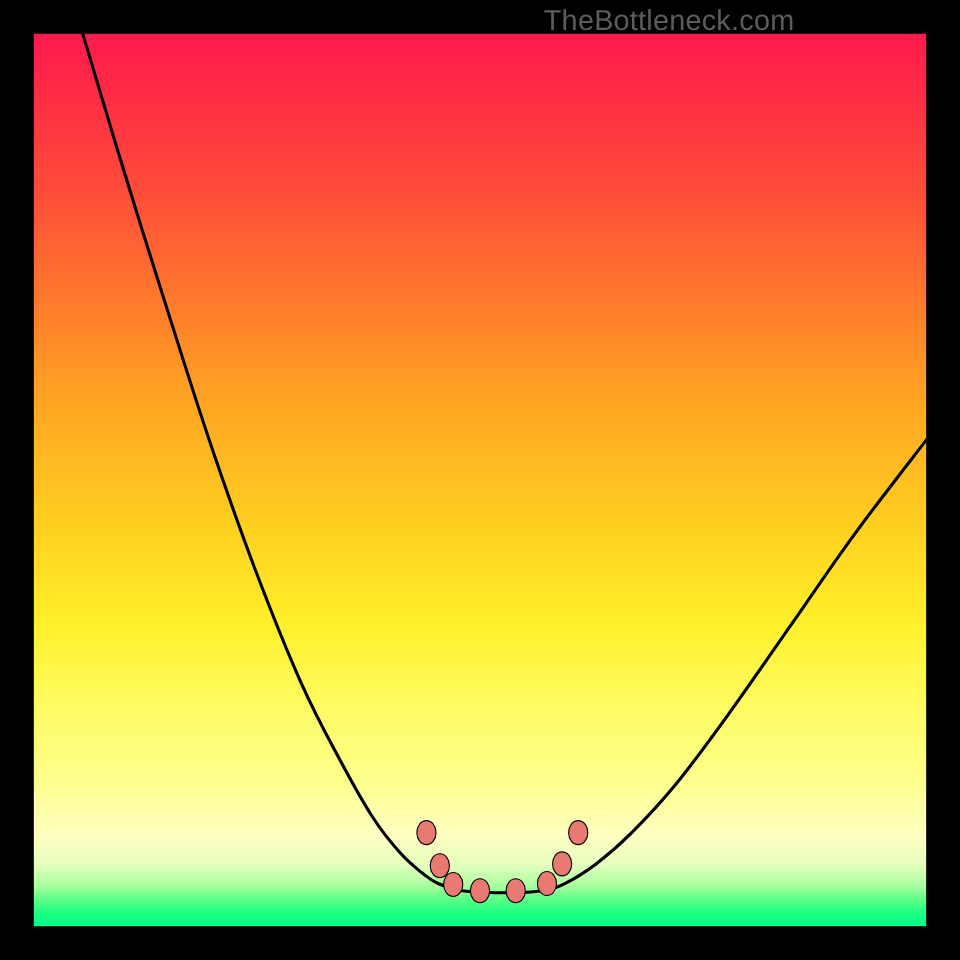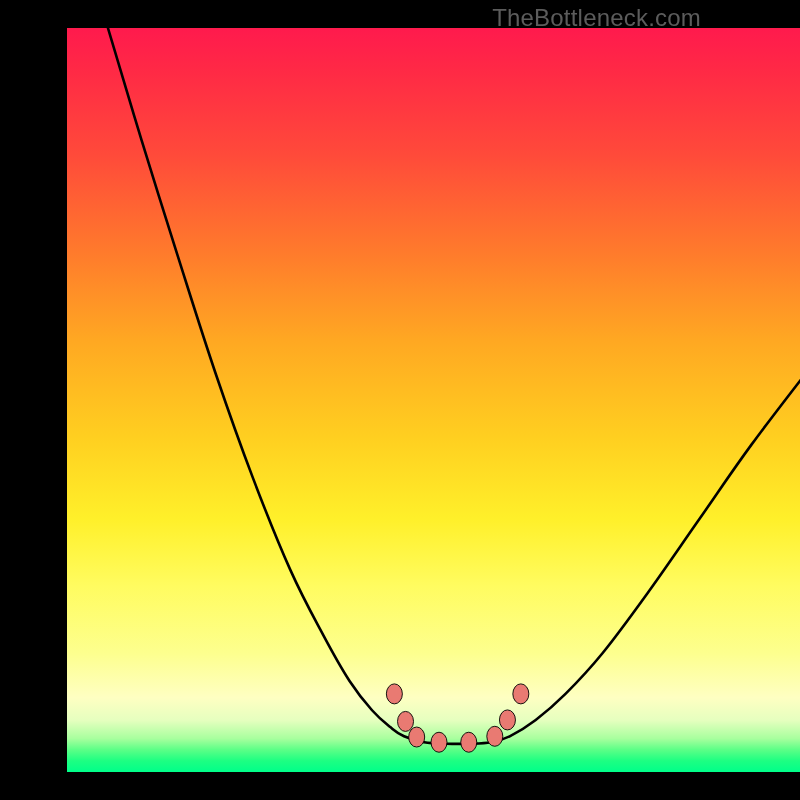--- a/index.html
+++ b/index.html
@@ -11,21 +11,20 @@
     position: relative;
     font-family: Arial, Helvetica, sans-serif;
   }
   .frame {
     position: absolute;
     top: 0;
     left: 0;
     width: 672px;
     height: 800px;
     background: #000;
-    margin-left: 39px;
   }
   .plot-area {
     position: absolute;
     top: 28px;
     left: 28px;
     width: 744px;
     height: 744px;
     overflow: hidden;
   }
   .gradient {

